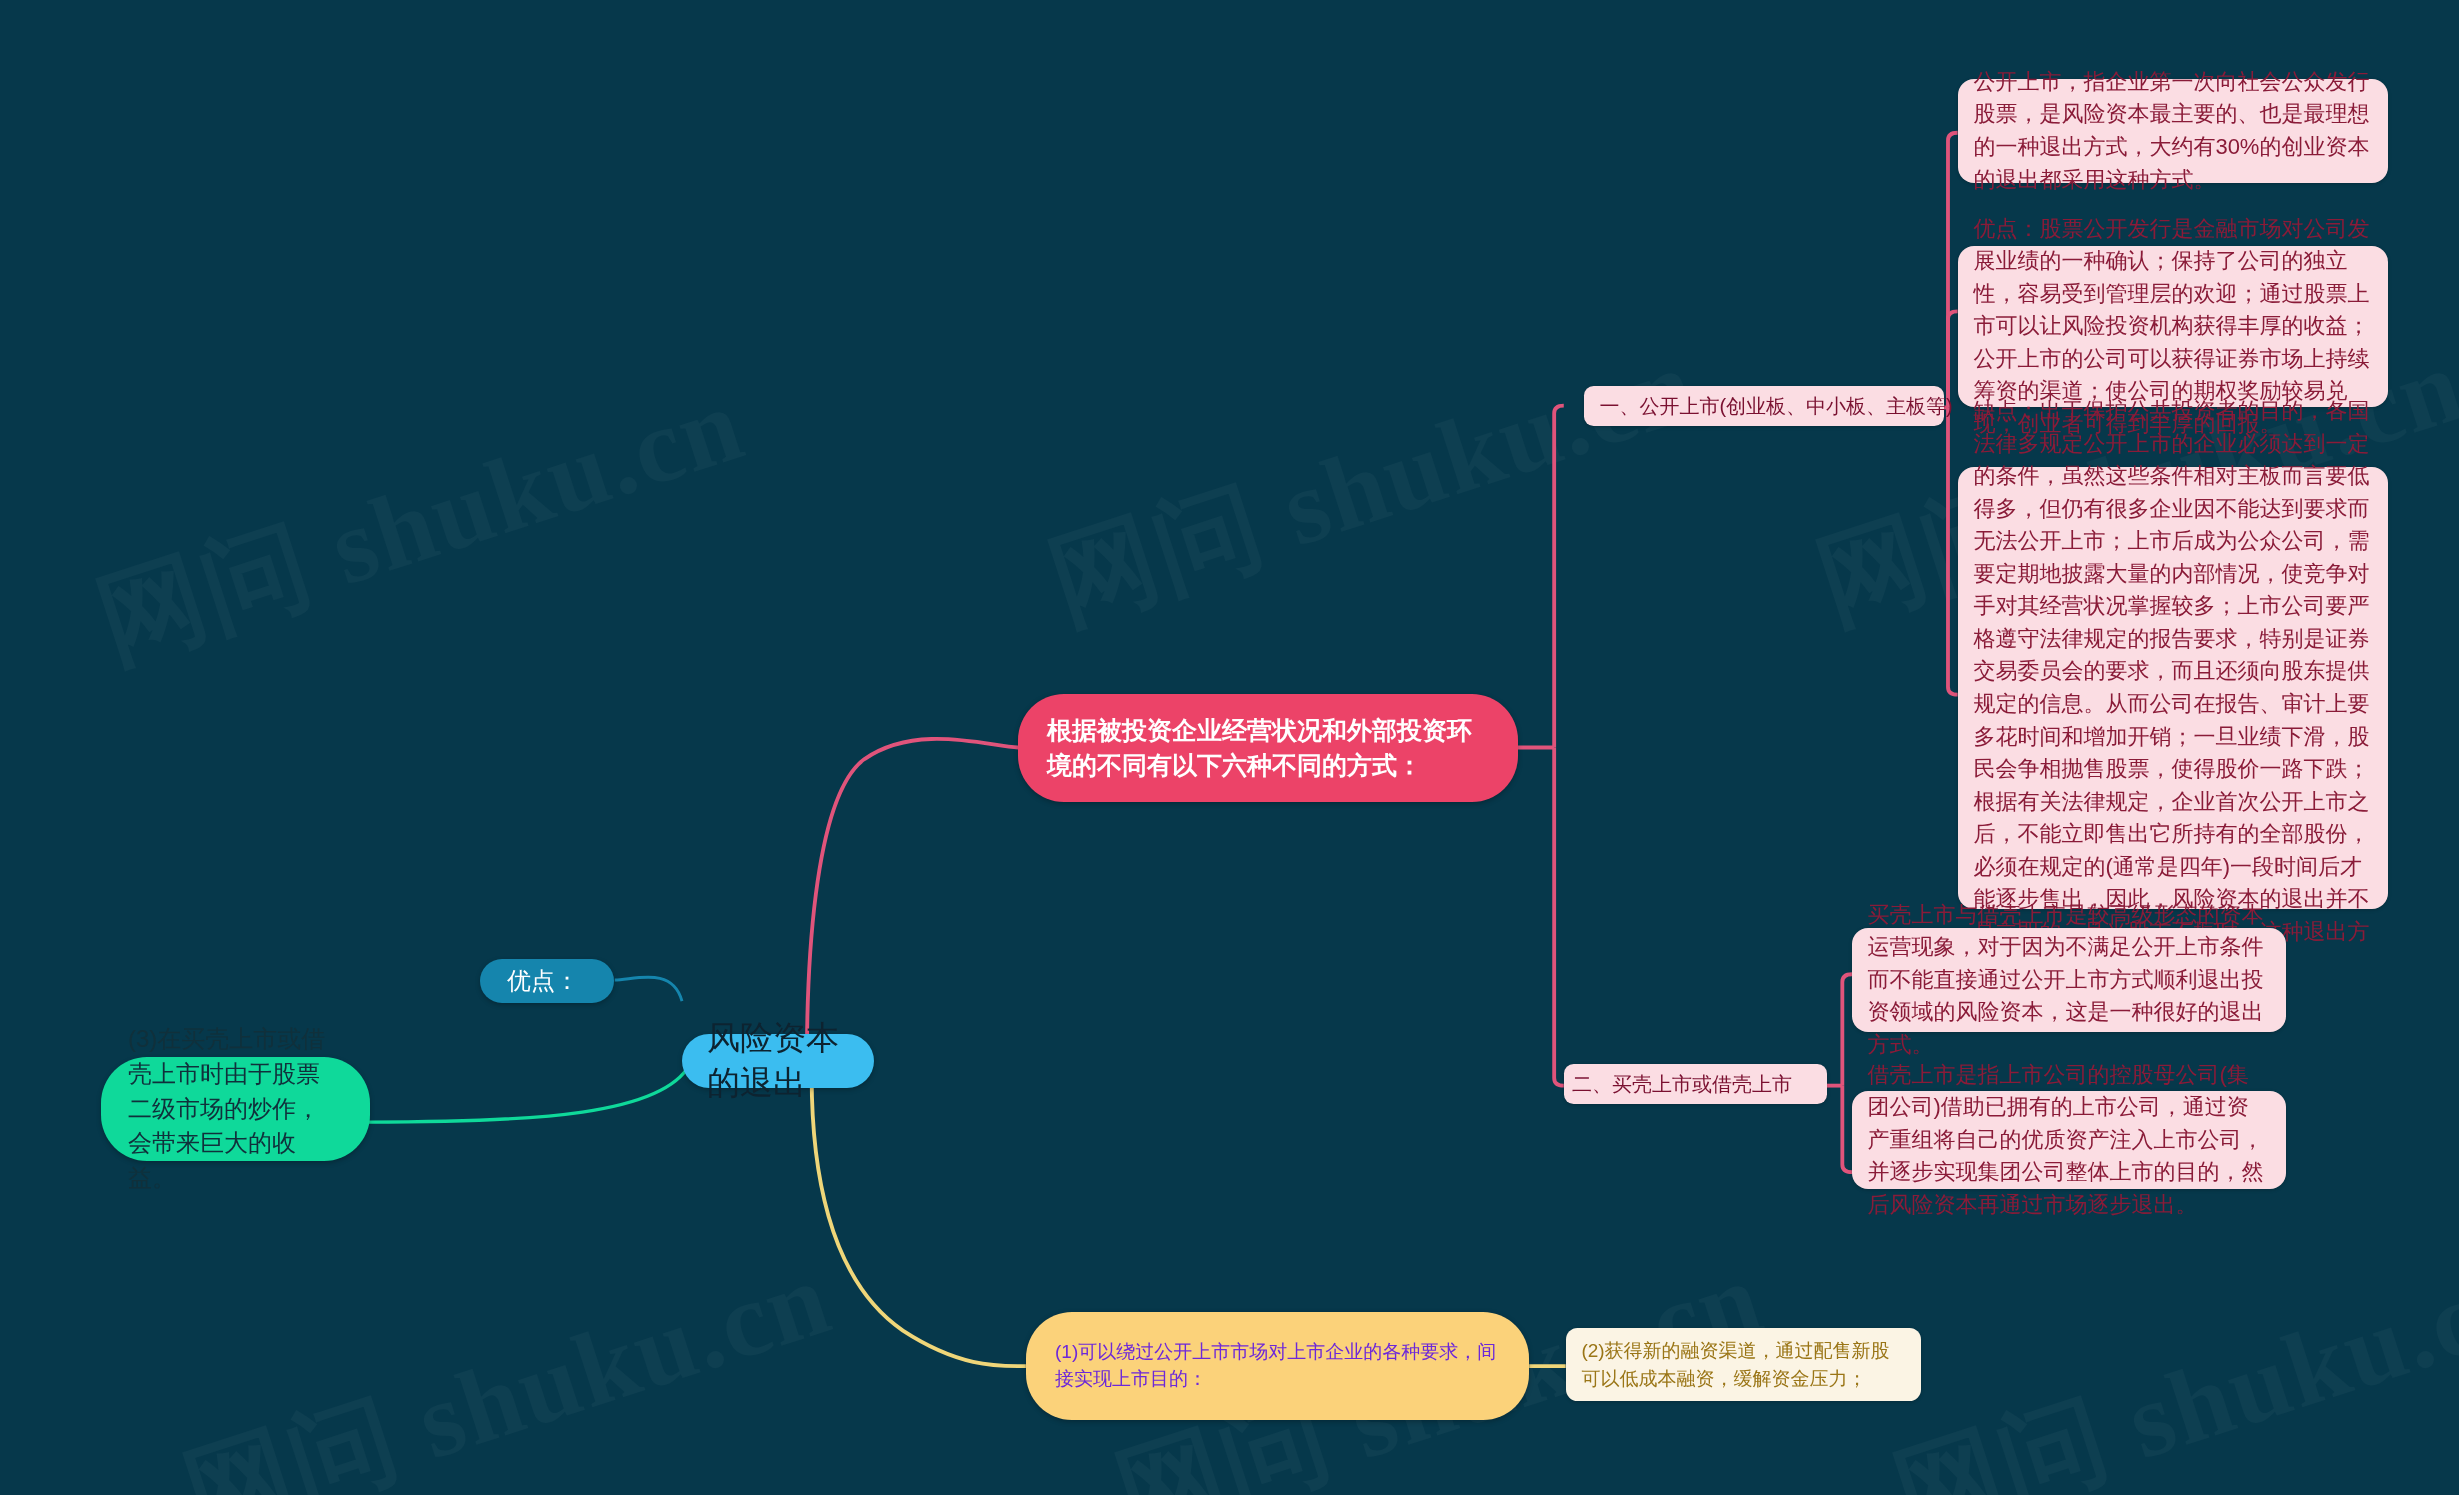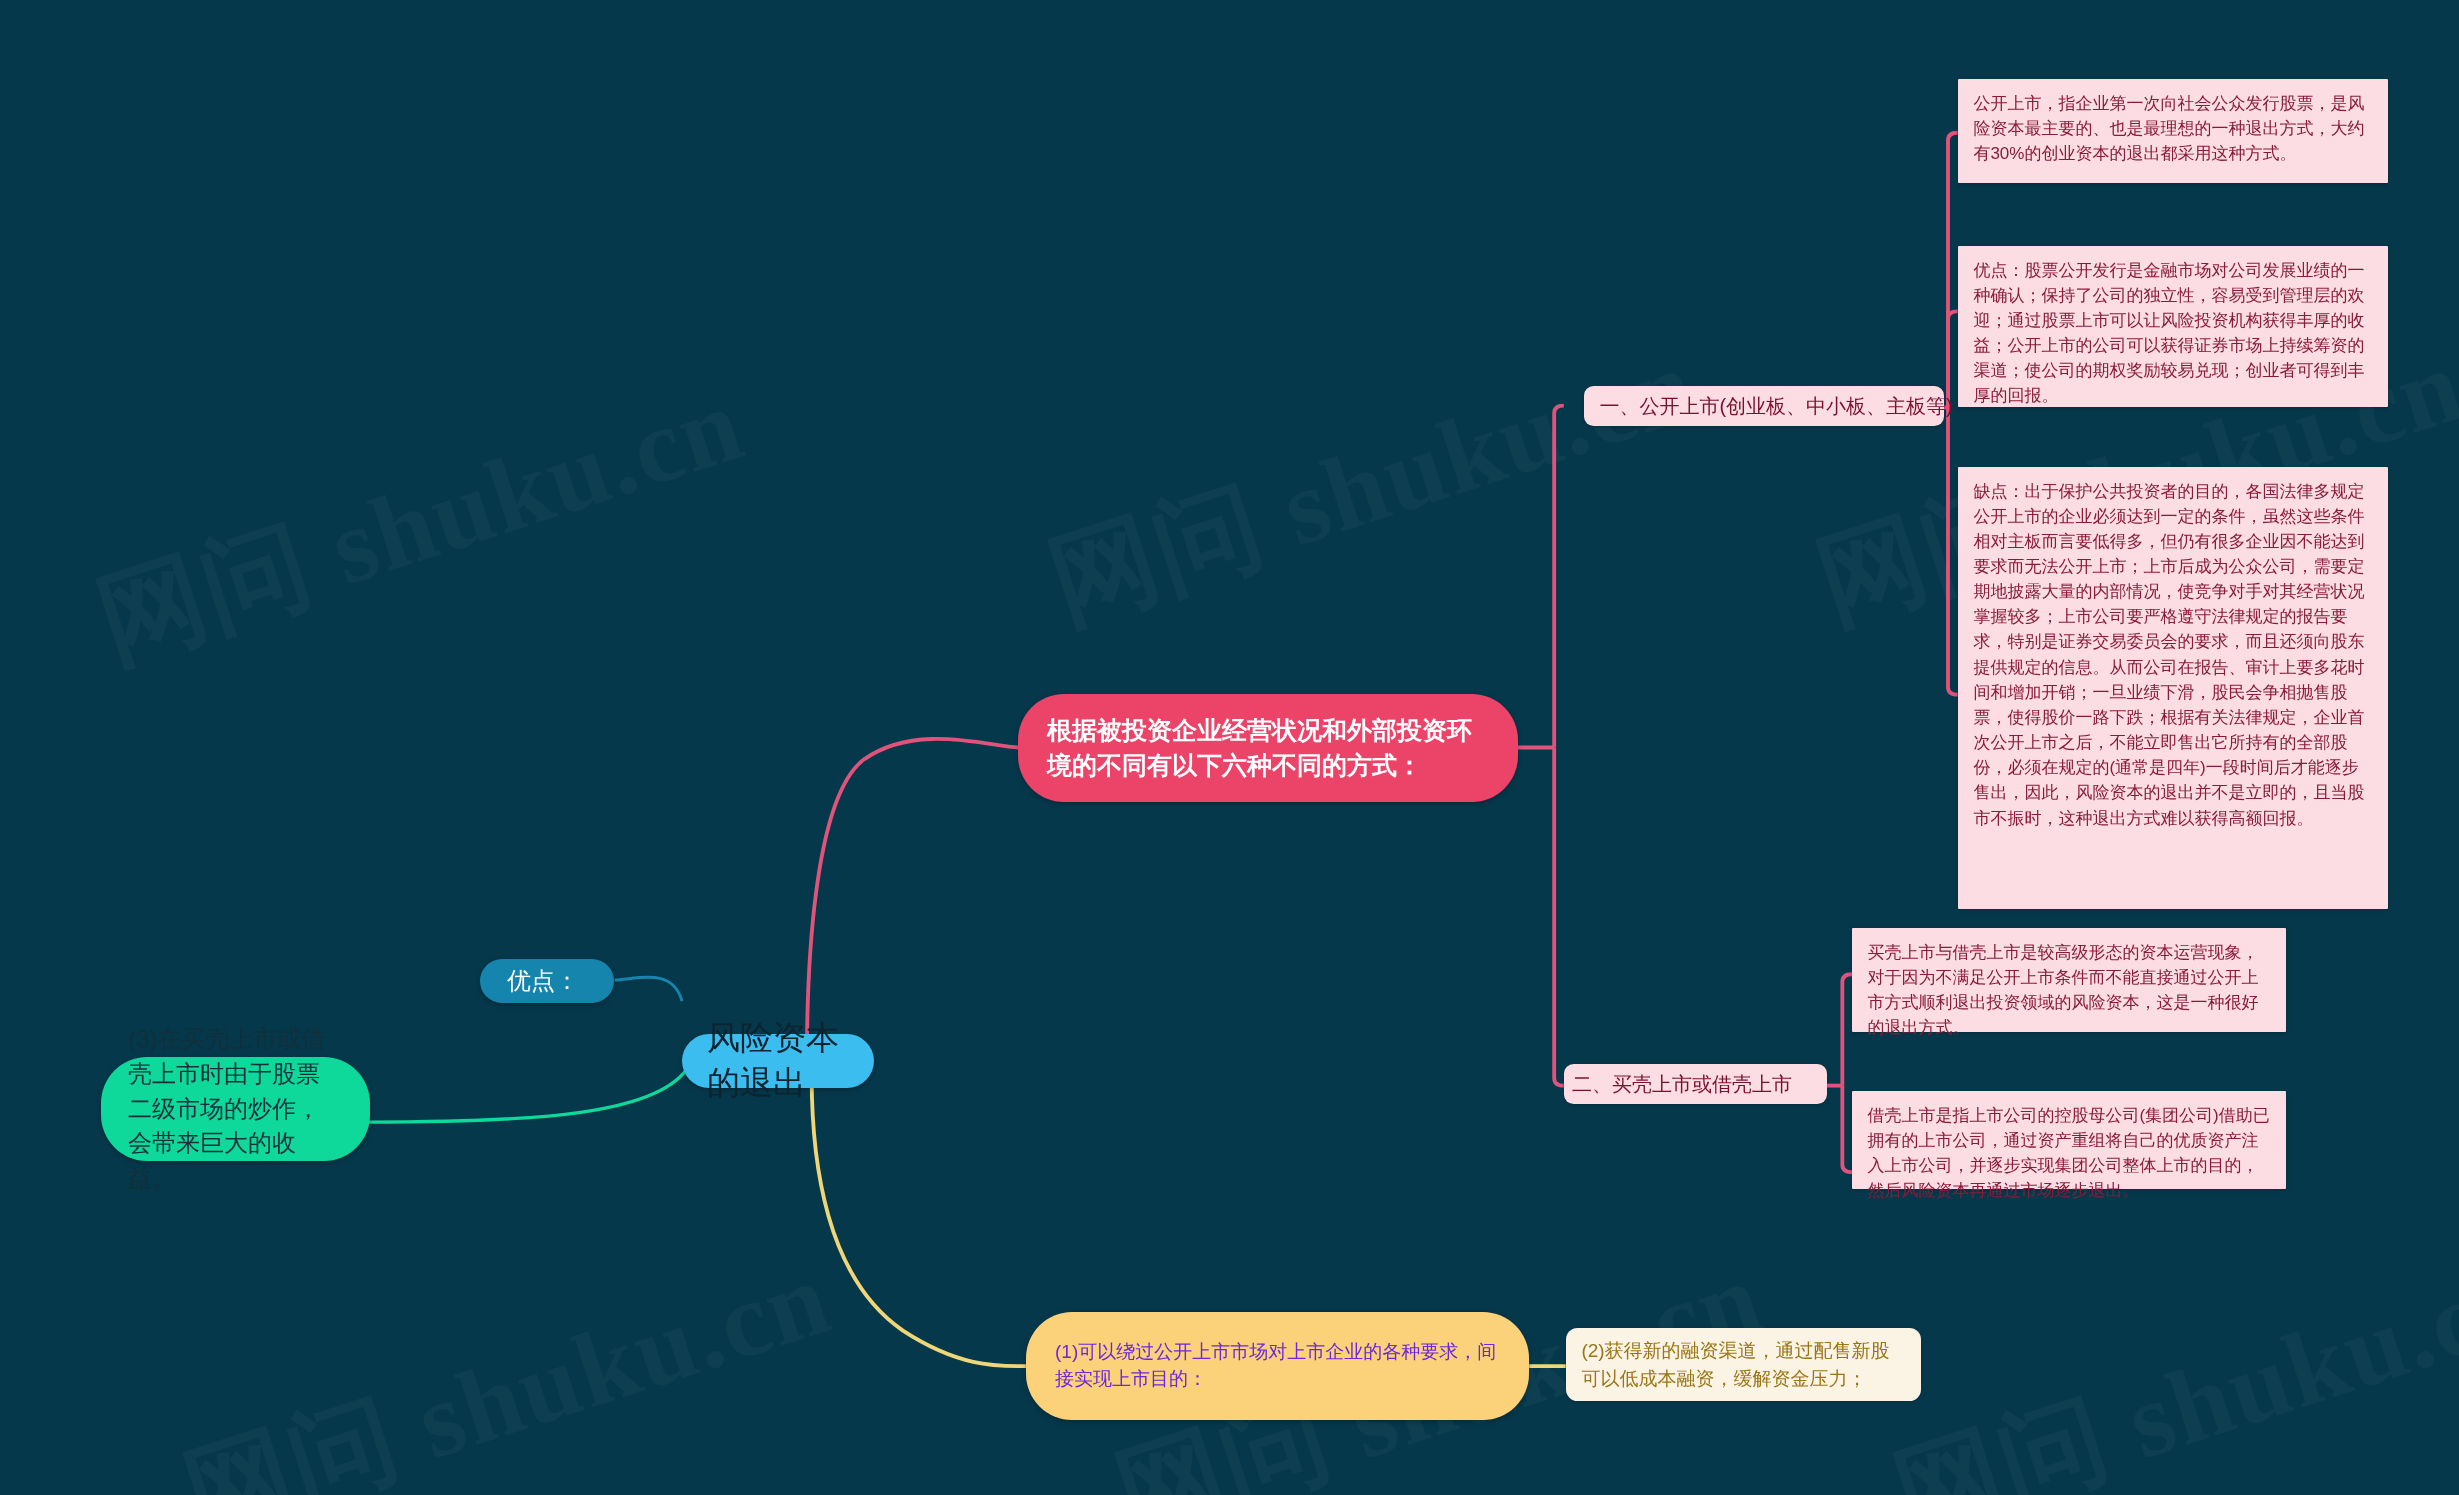--- a/index.html
+++ b/index.html
@@ -121,26 +121,26 @@
     font-size: 20px;
     padding: 8.6px 15.4px;
     justify-content: center;
     white-space: nowrap;
     box-shadow: 0 1px 3.8px rgba(0,0,0,0.22);
   }
 
   
   .n-pinkbox {
     background: #fbdde3;
-    border-radius: 1px;
+    border-radius: 16px;
     color: #8a1b38;
-    font-size: 17px;
+    font-size: 22px;
     line-height: 1.48;
     padding: 11.5px 15.4px;
-    align-items: flex-start;
+    align-items: center;
     box-shadow: 0 1px 3.8px rgba(0,0,0,0.22);
   }
 </style>
 </head>
 <body>
 
 <div id="canvas">
 
   <div class="wm" style="left:86px;  top:452px;  font-size:106px; transform:rotate(-18deg);">网问 shuku.cn</div>
   <div class="wm" style="left:1038px; top:413px;  font-size:106px; transform:rotate(-18deg);">网问 shuku.cn</div>

